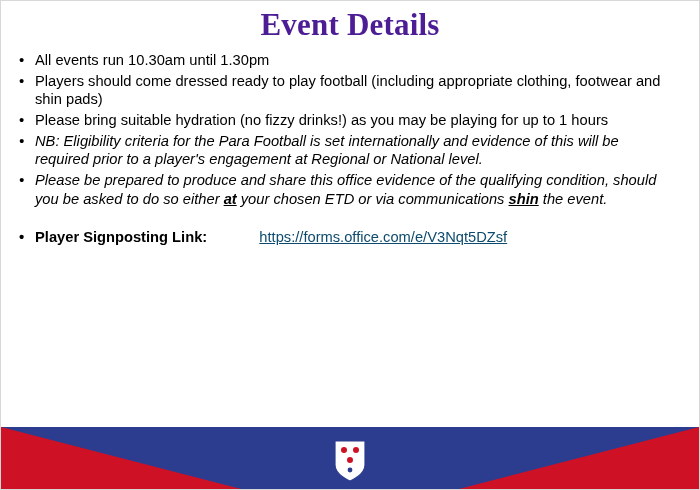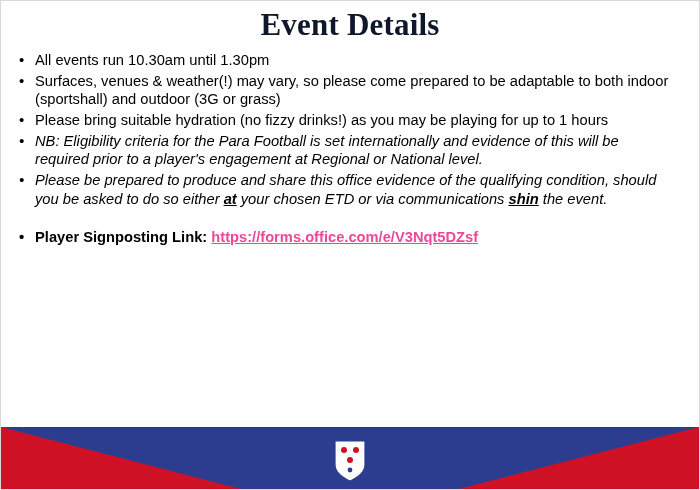--- a/index.html
+++ b/index.html
@@ -17,21 +17,21 @@
   .slide {
     position: absolute;
     inset: 0;
     background: #ffffff;
     border: 1px solid #d8d8d8;
     box-sizing: border-box;
     overflow: hidden;
   }
   .title {
     text-align: center;
-    color: #0f172a;
+    color: #4c1d95;
     font-weight: bold;
     font-size: 31px;
     line-height: 1;
     margin: 8px 0 0 0;
     letter-spacing: 0.2px;
     font-family: "Liberation Serif", serif;
   }
   .content {
     position: absolute;
     top: 50px;
@@ -66,23 +66,24 @@
     margin-top: 18px;
   }
   li.bold-link {
     margin-top: 20px;
     font-weight: bold;
   }
   li.bold-link::before {
     font-weight: bold;
   }
   a.reg-link {
-    color: #ec4899;
+    color: #0c4a6e;
     text-decoration: underline;
-    font-weight: bold;
+    font-weight: normal;
+    margin-left: 48px;
   }
   u.uline {
     text-decoration: underline;
     font-weight: bold;
   }
   .footer {
     position: absolute;
     left: 0;
     right: 0;
     bottom: 0;
@@ -126,21 +127,21 @@
 </head>
 <body>
 
 <div class="slide">
 
   <div class="title">Event Details</div>
 
   <div class="content">
     <ul class="bullets">
       <li>All events run 10.30am until 1.30pm</li>
-      <li>Surfaces, venues &amp; weather(!) may vary, so please come prepared to be adaptable to both indoor (sportshall) and outdoor (3G or grass)</li>
+      <li>Players should come dressed ready to play football (including appropriate clothing, footwear and shin pads)</li>
       <li>Please bring suitable hydration (no fizzy drinks!) as you may be playing for up to 1 hours</li>
       <li class="italic">NB: Eligibility criteria for the Para Football is set internationally and evidence of this will be required prior to a player's engagement at Regional or National level.</li>
       <li class="italic"><span>Please be prepared to produce and share this office evidence of the qualifying condition, should you be asked to do so either </span><u class="uline">at</u><span> your chosen ETD or via communications </span><u class="uline">shin</u><span> the event.</span></li>
       <li class="bold-link"><span>Player Signposting Link:</span>&nbsp;<a class="reg-link" href="#">https://forms.office.com/e/V3Nqt5DZsf</a></li>
     </ul>
   </div>
 
   <div class="footer">
     <div class="footer-blue"></div>
     <div class="footer-red-left"></div>

